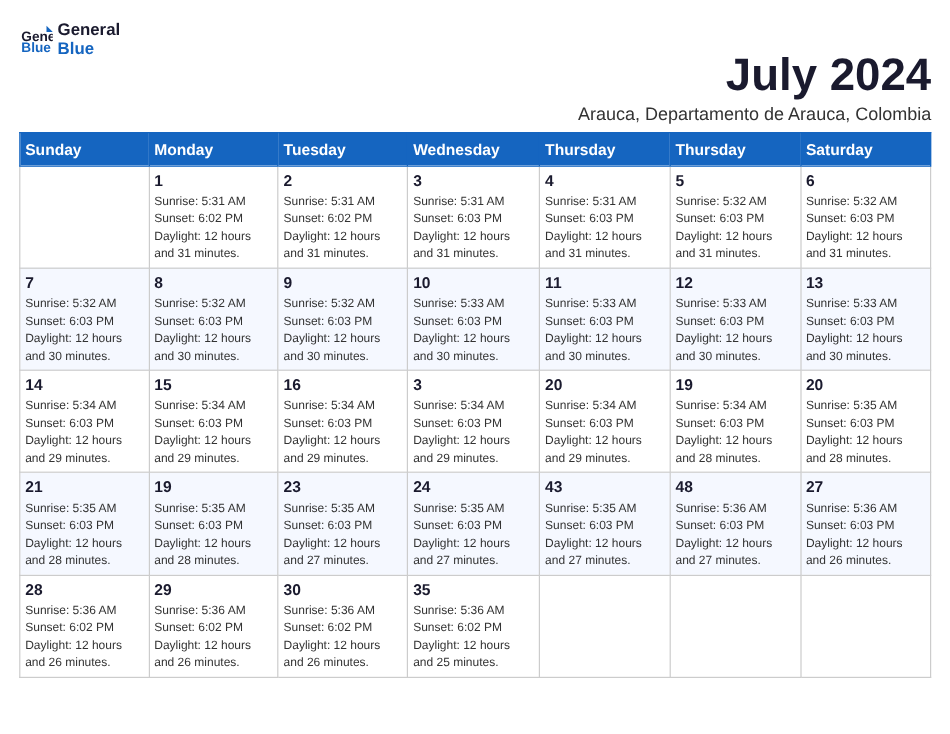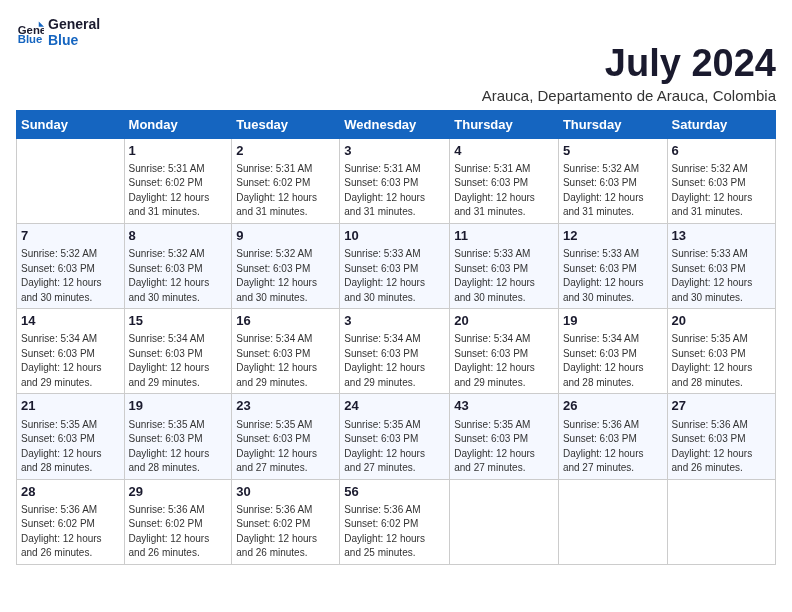--- a/index.html
+++ b/index.html
@@ -296,21 +296,21 @@
 and 27 minutes.</div>
         </td>
         <td>
           <span class="day-number">43</span>
           <div class="day-info" style="white-space: pre-line;">Sunrise: 5:35 AM
 Sunset: 6:03 PM
 Daylight: 12 hours
 and 27 minutes.</div>
         </td>
         <td>
-          <span class="day-number">26</span>
+          <span class="day-number">48</span>
           <div class="day-info" style="white-space: pre-line;">Sunrise: 5:36 AM
 Sunset: 6:03 PM
 Daylight: 12 hours
 and 27 minutes.</div>
         </td>
         <td>
           <span class="day-number">27</span>
           <div class="day-info" style="white-space: pre-line;">Sunrise: 5:36 AM
 Sunset: 6:03 PM
 Daylight: 12 hours
@@ -333,21 +333,21 @@
 and 26 minutes.</div>
         </td>
         <td>
           <span class="day-number">30</span>
           <div class="day-info" style="white-space: pre-line;">Sunrise: 5:36 AM
 Sunset: 6:02 PM
 Daylight: 12 hours
 and 26 minutes.</div>
         </td>
         <td>
-          <span class="day-number">56</span>
+          <span class="day-number">35</span>
           <div class="day-info" style="white-space: pre-line;">Sunrise: 5:36 AM
 Sunset: 6:02 PM
 Daylight: 12 hours
 and 25 minutes.</div>
         </td>
         <td class="empty-cell"></td>
         <td class="empty-cell"></td>
         <td class="empty-cell"></td>
       </tr>
     </tbody>

